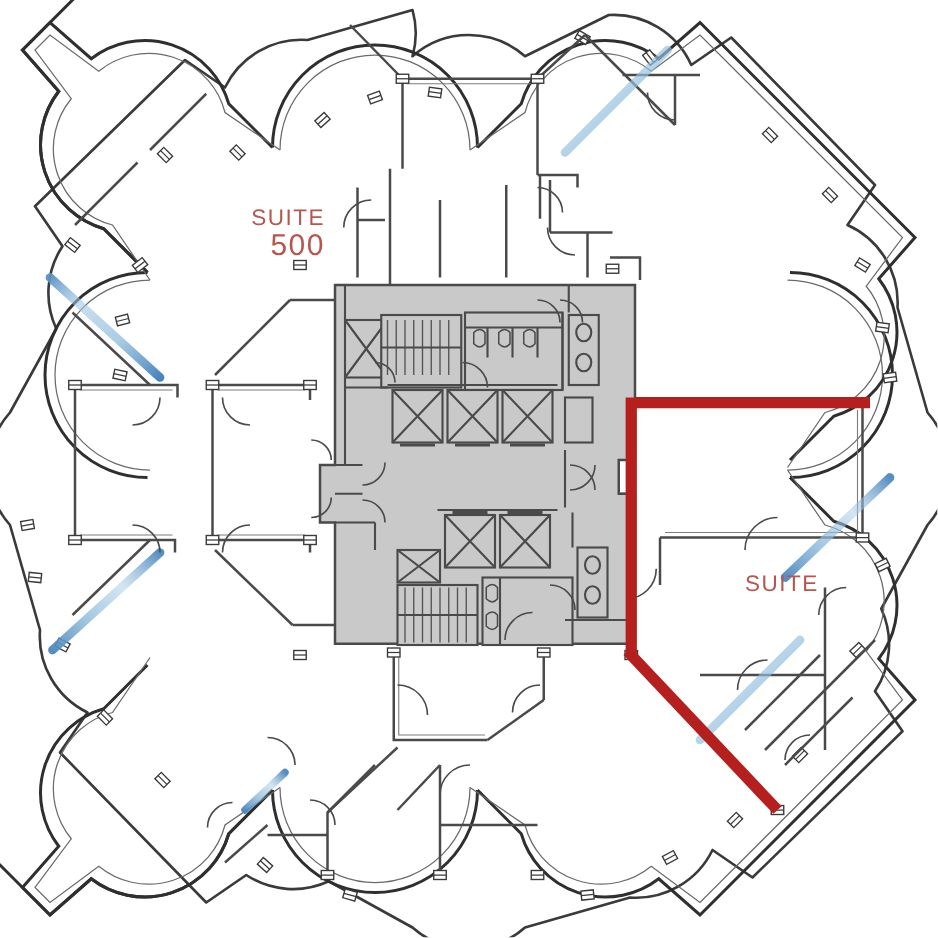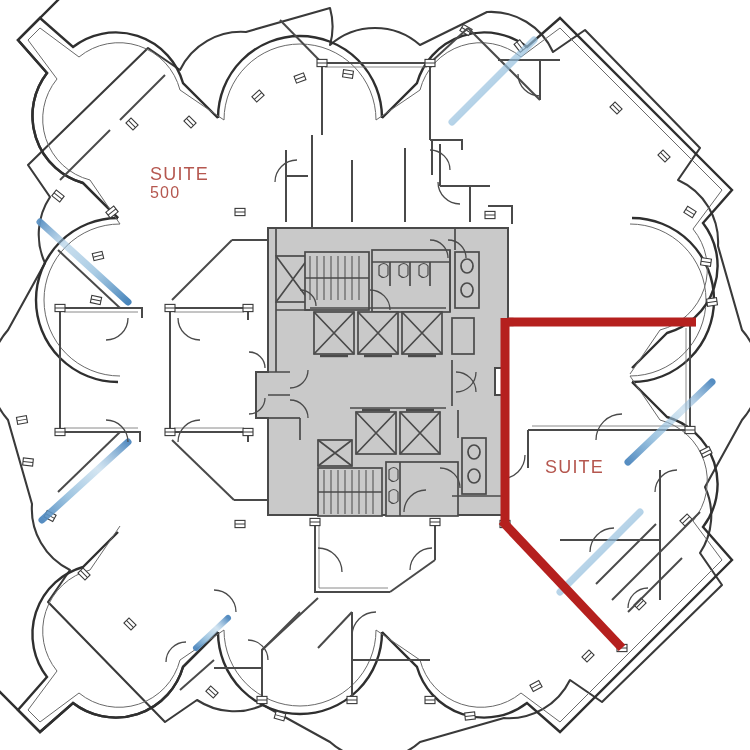--- a/index.html
+++ b/index.html
@@ -1,24 +1,24 @@
 <!DOCTYPE html>
 <html><head>
 <meta charset="utf-8">
 <title>Floor Plan</title>
 <style>
   html,body{margin:0;padding:0;background:#ffffff;}
   body{width:750px;height:750px;overflow:hidden;
        font-family:"Liberation Sans","DejaVu Sans",sans-serif;}
   #plan-root{position:relative;width:750px;height:750px;background:#fff;}
   svg.plan{position:absolute;top:0;left:0;width:750px;height:750px;display:block;}
-  .suite-label{position:absolute;text-align:left;line-height:1.08;
+  .suite-label{position:absolute;text-align:right;line-height:1.08;
                letter-spacing:1.2px;-webkit-font-smoothing:antialiased;}
   .suite-label .w{display:block;font-size:18px;}
-  .suite-label .n{display:block;font-size:16px;}
+  .suite-label .n{display:block;font-size:24px;}
   #lbl-500{left:150px;top:165px;width:110px;}
   #lbl-570{left:545px;top:458px;width:110px;}
 </style>
 </head>
 <body>
 
 <div id="plan-root">
 
   <svg class="plan" viewBox="0 0 750 750" xmlns="http://www.w3.org/2000/svg">
     <defs>

